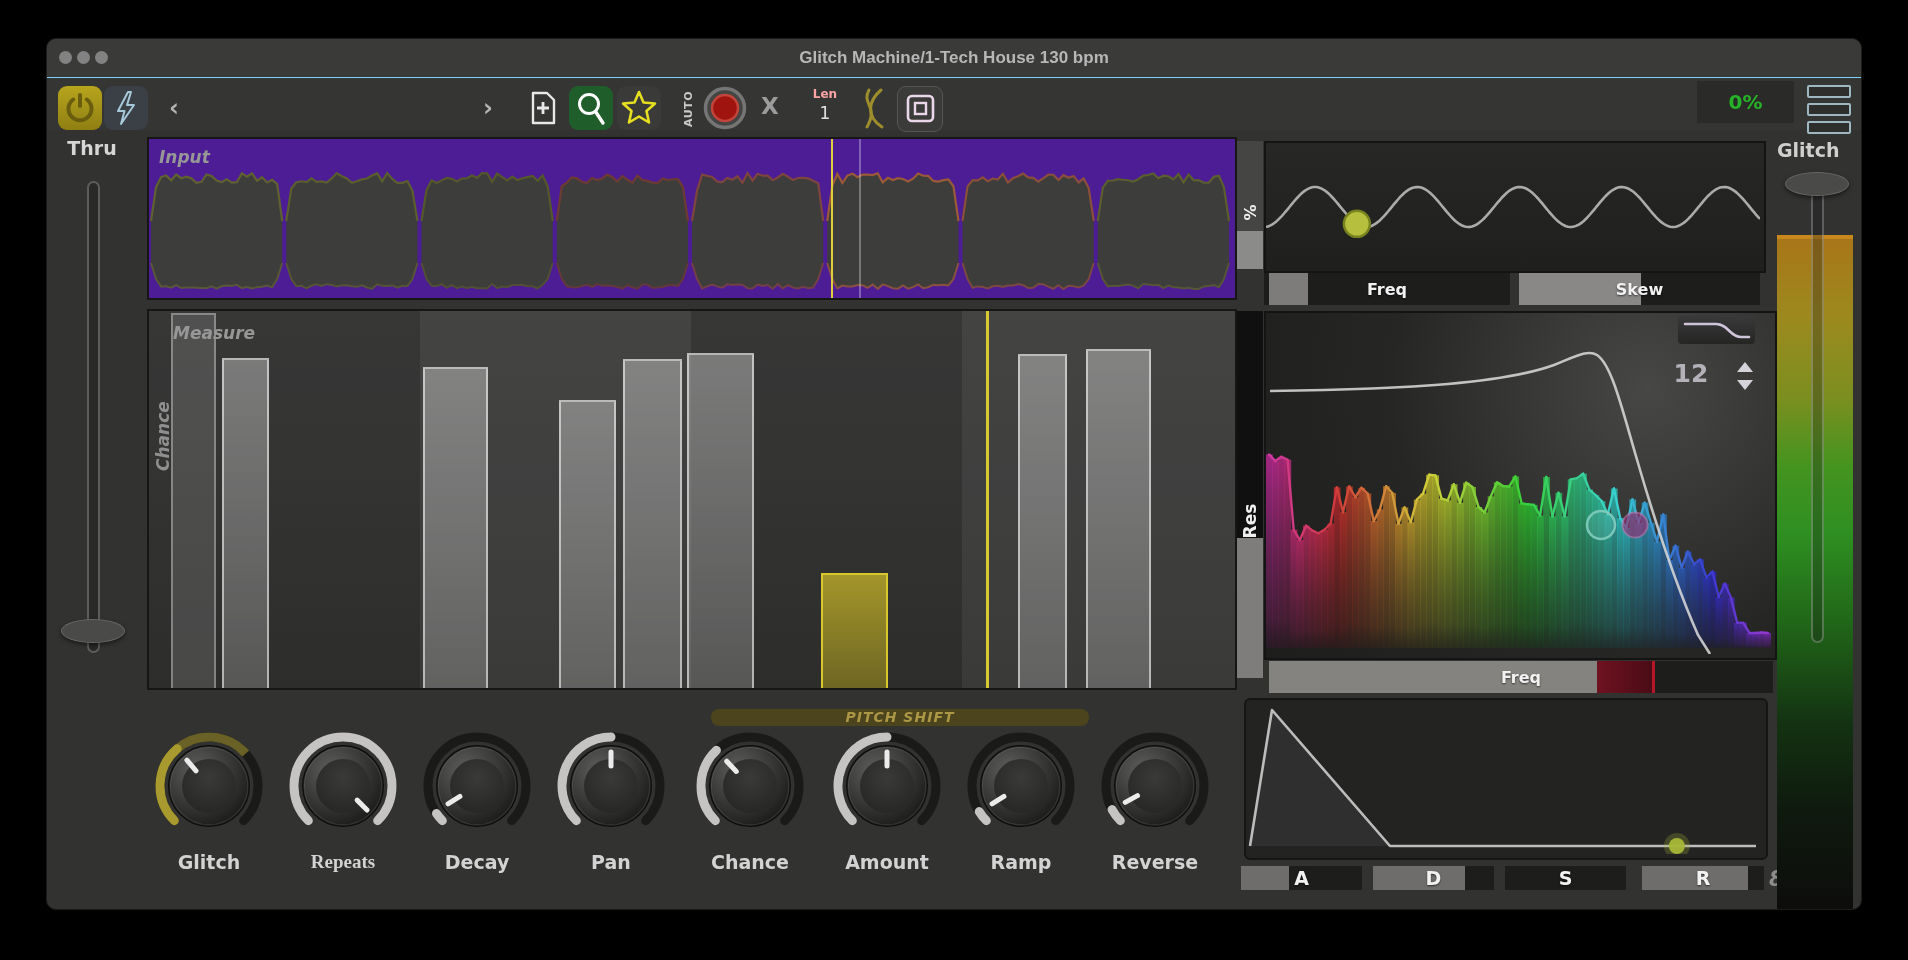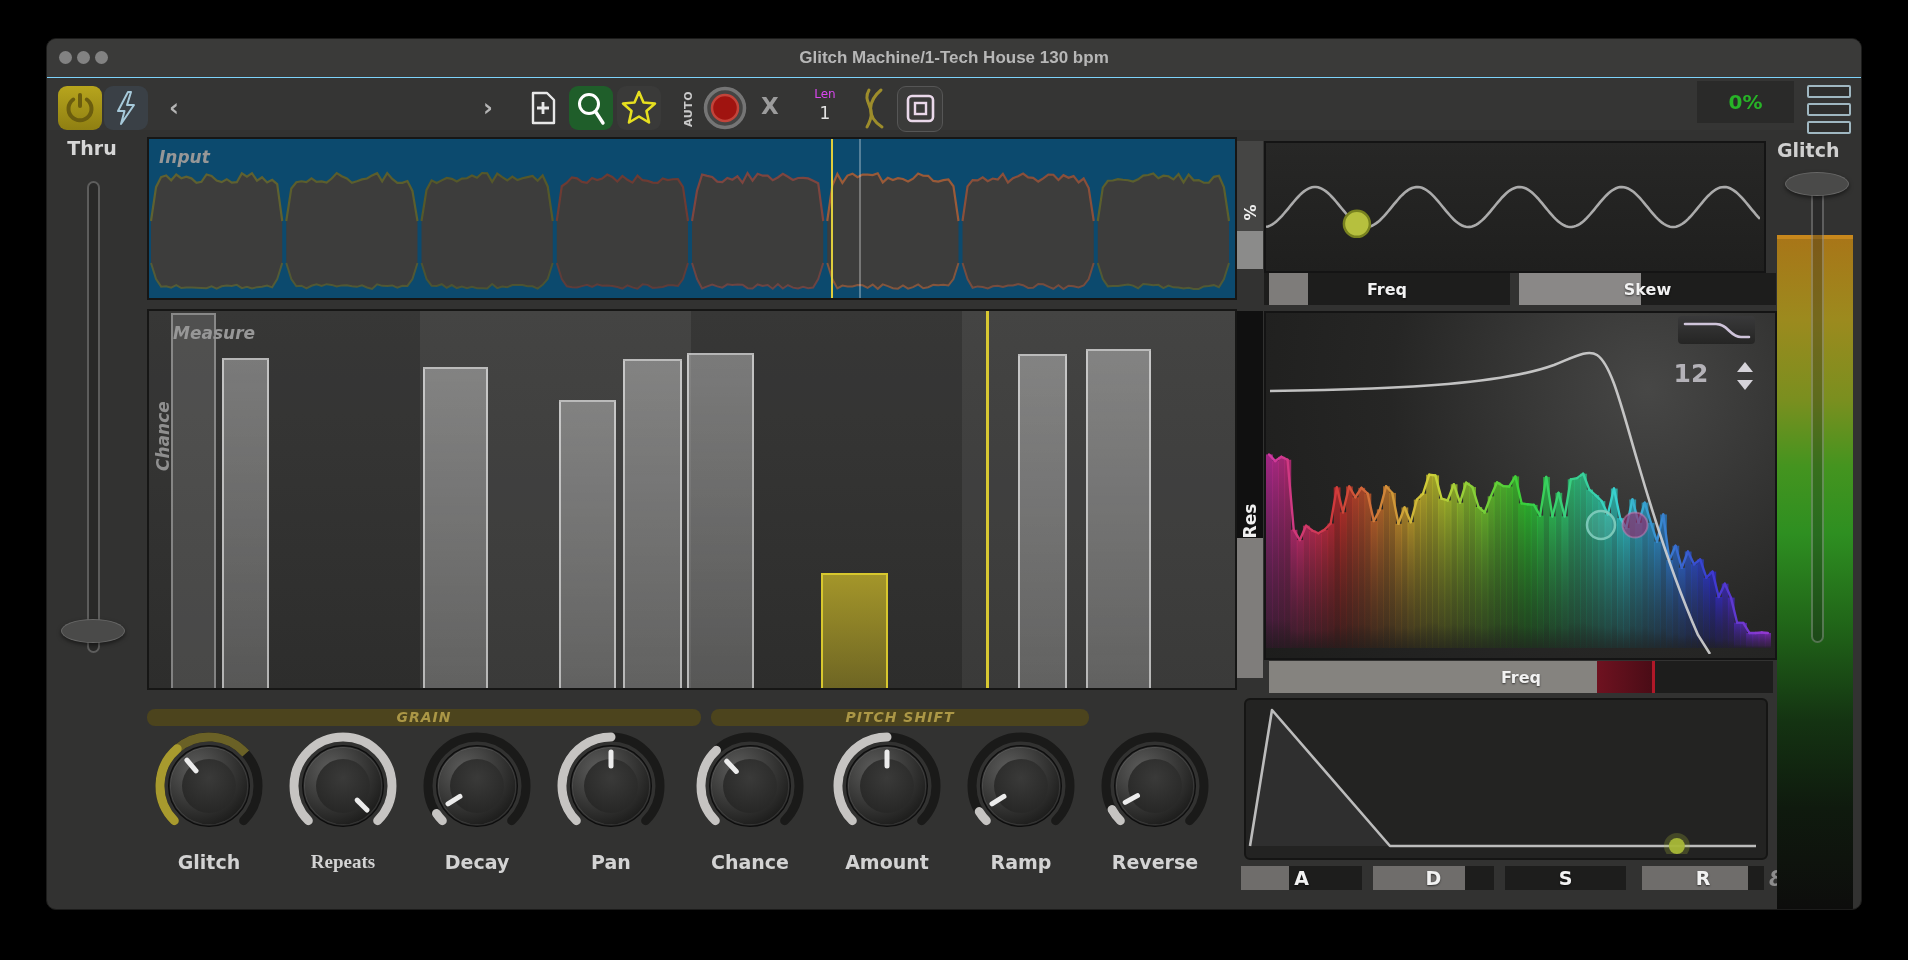--- a/index.html
+++ b/index.html
@@ -12,28 +12,28 @@
   #titlebar{position:absolute;left:0;top:0;width:100%;height:38px;background:#3a3a39;border-bottom:3px solid #7dd3fc;}
   .tl{position:absolute;top:12px;width:13px;height:13px;border-radius:50%;background:#828282;}
   #title{position:absolute;left:0;top:9px;width:100%;text-align:center;color:#b7b7b7;font-size:17px;
     font-weight:bold;font-family:"Liberation Sans",sans-serif;}
   
   #toolbar{position:absolute;left:0;top:39px;width:100%;height:52px;background:#353534;}
   .tbtn{position:absolute;top:47px;width:44px;height:44px;border-radius:9px;}
   .chev{position:absolute;top:55px;color:#b5b5b5;font-size:24px;font-weight:bold;}
   #preset-box{position:absolute;left:159px;top:50px;width:265px;height:38px;background:#403f3e;border-radius:6px;}
   #preset-text{position:absolute;left:12px;top:7px;color:#cacaca;font-size:19px;font-weight:bold;}
-  .small-cap{font-size:12px;font-weight:normal;color:#d946ef;}
+  .small-cap{font-size:12px;font-weight:bold;color:#fca5a5;}
   #auto-label{position:absolute;left:620px;top:52px;width:44px;height:36px;color:#c9c9c9;font-size:11px;
     font-weight:bold;transform:rotate(-90deg);transform-origin:center;text-align:center;line-height:36px;letter-spacing:.5px;}
   #pct-box{position:absolute;left:1650px;top:42px;width:97px;height:42px;background:#2a2a29;
     color:#27b327;font-weight:bold;font-size:20px;text-align:center;line-height:42px;}
   .hbar{width:40px;height:9px;border:2px solid #9fb7c1;border-radius:2px;background:#2e2e2d;margin-bottom:5px;}
   
-  .panel{position:absolute;background:#0c4a6e;border:2px solid #161615;}
+  .panel{position:absolute;background:#4c1d95;border:2px solid #161615;}
   .ilabel{position:absolute;font-style:italic;font-weight:bold;color:#979797;font-size:17px;}
   .vlabel{position:absolute;font-style:italic;font-weight:bold;color:#8f8f8f;font-size:17px;
     transform:rotate(-90deg);transform-origin:left top;white-space:nowrap;}
   
   .mbar{position:absolute;bottom:0;background:linear-gradient(180deg,rgba(255,255,255,.34),rgba(255,255,255,.20));
     border:2px solid rgba(255,255,255,.55);border-bottom:none;}
   .msec{position:absolute;top:0;height:100%;}
   
   .hslider{position:absolute;background:#1d1d1c;overflow:hidden;}
   .hfill{position:absolute;left:0;top:0;height:100%;background:#838180;}
@@ -183,21 +183,20 @@
           <div class="mbar" style="left: 538px; width: 63px; height: 333px;"></div>
           <div class="mbar" style="left: 672px; width: 63px; height: 113px; background: linear-gradient(rgba(196, 178, 40, 0.78), rgba(150, 136, 30, 0.62)); border-top: 2px solid rgb(216, 200, 46); border-right: 2px solid rgb(216, 200, 46); border-bottom: none; border-left: 2px solid rgb(216, 200, 46); border-image: initial;"></div>
           <div class="mbar" style="left: 869px; width: 45px; height: 332px;"></div>
           <div class="mbar" style="left: 937px; width: 61px; height: 337px;"></div>
         </div>
     <div class="ilabel" style="left:24px;top:12px;text-align:center;">Measure</div>
     <div class="vlabel" style="left:4px;top:160px;">Chance</div>
     <div id="measure-playhead" class="abs" style="top: 0px; width: 3px; height: 377px; left: 837px; background: rgb(216, 200, 50);"></div>
   </div>
 
-  <div class="sec-header" style="left:100px;top:670px;width:554px;">GRAIN</div>
   <div class="sec-header" style="left:664px;top:670px;width:378px;">PITCH SHIFT</div>
   <div id="knobs">
         <div class="abs" style="left: 102px; top: 687px;"><svg width="120" height="120">
             <defs>
               <radialGradient id="kg0" cx="35%" cy="30%" r="75%">
                 <stop offset="0%" stop-color="#5e5e5d"></stop>
                 <stop offset="100%" stop-color="#1b1b1a"></stop>
               </radialGradient>
               <radialGradient id="kf0" cx="50%" cy="35%" r="80%">
                 <stop offset="0%" stop-color="#3a3a39"></stop>
@@ -347,21 +346,21 @@
   <div class="panel" style="left:1217px;top:102px;width:498px;height:128px;background:linear-gradient(180deg,#272726,#1f1f1e);border-color:#141414;">
     <svg id="lfo-svg" width="494" height="124">
           <path d="M0,83.8 L2,83.4 L4,82.6 L6,81.6 L8,80.2 L10,78.7 L12,76.9 L14,74.9 L16,72.8 L18,70.5 L20,68.2 L22,65.8 L24,63.3 L26,60.9 L28,58.5 L30,56.1 L32,54.0 L34,51.9 L36,50.0 L38,48.4 L40,47.0 L42,45.8 L44,44.9 L46,44.3 L48,44.0 L50,44.0 L52,44.3 L54,44.9 L56,45.8 L58,47.0 L60,48.4 L62,50.0 L64,51.9 L66,54.0 L68,56.1 L70,58.5 L72,60.9 L74,63.3 L76,65.8 L78,68.2 L80,70.5 L82,72.8 L84,74.9 L86,76.9 L88,78.7 L90,80.2 L92,81.6 L94,82.6 L96,83.4 L98,83.8 L100,84.0 L102,83.9 L104,83.4 L106,82.7 L108,81.7 L110,80.4 L112,78.9 L114,77.2 L116,75.2 L118,73.1 L120,70.9 L122,68.5 L124,66.1 L126,63.6 L128,61.2 L130,58.8 L132,56.5 L134,54.2 L136,52.2 L138,50.3 L140,48.6 L142,47.2 L144,46.0 L146,45.0 L148,44.4 L150,44.1 L152,44.0 L154,44.3 L156,44.8 L158,45.7 L160,46.8 L162,48.2 L164,49.8 L166,51.6 L168,53.7 L170,55.8 L172,58.1 L174,60.5 L176,63.0 L178,65.4 L180,67.9 L182,70.2 L184,72.5 L186,74.7 L188,76.7 L190,78.5 L192,80.0 L194,81.4 L196,82.5 L198,83.3 L200,83.8 L202,84.0 L204,83.9 L206,83.5 L208,82.8 L210,81.9 L212,80.6 L214,79.1 L216,77.4 L218,75.5 L220,73.4 L222,71.2 L224,68.8 L226,66.4 L228,64.0 L230,61.5 L232,59.1 L234,56.8 L236,54.5 L238,52.5 L240,50.5 L242,48.8 L244,47.3 L246,46.1 L248,45.2 L250,44.5 L252,44.1 L254,44.0 L256,44.2 L258,44.7 L260,45.5 L262,46.6 L264,48.0 L266,49.6 L268,51.4 L270,53.4 L272,55.5 L274,57.8 L276,60.2 L278,62.6 L280,65.1 L282,67.5 L284,69.9 L286,72.2 L288,74.4 L290,76.4 L292,78.2 L294,79.8 L296,81.2 L298,82.3 L300,83.2 L302,83.7 L304,84.0 L306,83.9 L308,83.6 L310,82.9 L312,82.0 L314,80.8 L316,79.4 L318,77.7 L320,75.8 L322,73.7 L324,71.5 L326,69.2 L328,66.8 L330,64.3 L332,61.9 L334,59.4 L336,57.1 L338,54.8 L340,52.7 L342,50.8 L344,49.1 L346,47.5 L348,46.3 L350,45.3 L352,44.6 L354,44.1 L356,44.0 L358,44.2 L360,44.7 L362,45.4 L364,46.5 L366,47.8 L368,49.3 L370,51.1 L372,53.1 L374,55.2 L376,57.5 L378,59.9 L380,62.3 L382,64.7 L384,67.2 L386,69.6 L388,71.9 L390,74.1 L392,76.1 L394,78.0 L396,79.6 L398,81.0 L400,82.2 L402,83.1 L404,83.7 L406,84.0 L408,84.0 L410,83.7 L412,83.1 L414,82.2 L416,81.0 L418,79.6 L420,77.9 L422,76.1 L424,74.0 L426,71.8 L428,69.5 L430,67.1 L432,64.7 L434,62.2 L436,59.8 L438,57.4 L440,55.2 L442,53.0 L444,51.1 L446,49.3 L448,47.7 L450,46.4 L452,45.4 L454,44.6 L456,44.2 L458,44.0 L460,44.1 L462,44.6 L464,45.3 L466,46.3 L468,47.6 L470,49.1 L472,50.9 L474,52.8 L476,54.9 L478,57.2 L480,59.5 L482,61.9 L484,64.4 L486,66.8 L488,69.2 L490,71.6 L492,73.8 L494,75.8" stroke="#b3b3b3" stroke-width="2.6" fill="none" opacity="0.95"></path>
           <circle cx="90.896" cy="80.86166225594374" r="13" fill="#b6c03e" stroke="#78821f" stroke-width="2.5"></circle>
         </svg>
   </div>
   <div class="hslider" style="left:1217px;top:234px;width:246px;height:32px;">
     <div class="hfill" id="lfo-freq-fill" style="background: rgb(126, 124, 122); left: 4.92px; width: 39.36px;"></div>
     <div class="slabel">Freq</div>
   </div>
-  <div class="hslider" style="left:1472px;top:234px;width:241px;height:32px;padding-left:16px;">
+  <div class="hslider" style="left:1472px;top:234px;width:241px;height:32px;">
     <div class="hfill" id="lfo-skew-fill" style="background: rgb(138, 136, 135); width: 122.21px;"></div>
     <div class="slabel">Skew</div>
   </div>
 
   <div class="vstrip" style="left:1190px;top:272px;height:345px;background:#101010;">
     <div class="vtxt" style="top:200px;font-size:17px;">Res</div>
     <div style="position:absolute;left:0;top:227px;width:100%;height:140px;background:#7f7d7b;"></div>
   </div>
   <div class="panel" style="left:1217px;top:272px;width:509px;height:345px;border-color:#141414;
        background:radial-gradient(circle at 75% 22%, #474746 0%, #262625 55%, #1d1d1c 100%);overflow:hidden;">

